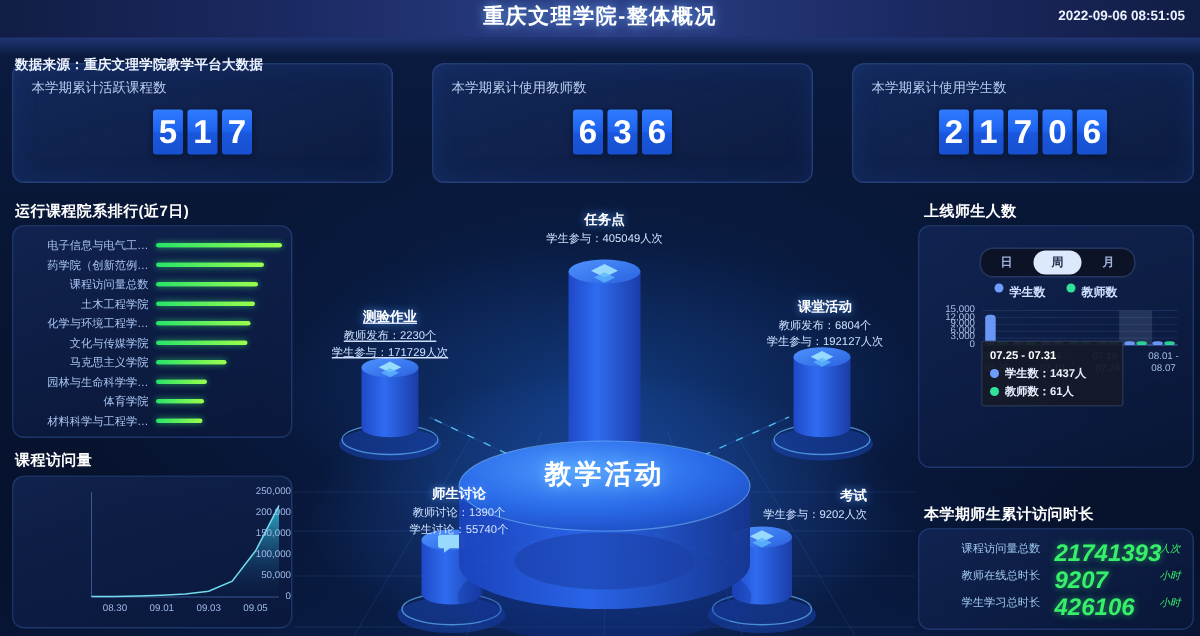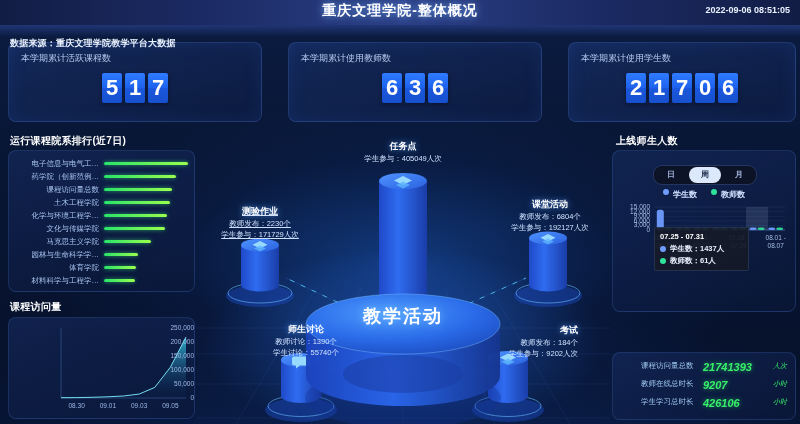--- a/index.html
+++ b/index.html
@@ -122,21 +122,21 @@
     background:rgba(22,26,40,0.93);border:1px solid rgba(90,120,180,.25);z-index:6;
   }
   .tt-title{font-size:7.5px;font-weight:bold;color:#ffffff;margin-bottom:3px;white-space:nowrap;}
   .tt-row{display:flex;align-items:center;gap:4px;font-size:7.5px;font-weight:bold;color:#e8f0ff;margin-top:2px;white-space:nowrap;}
   
   #dur-title{left:616px;top:336px;}
   #dur-box{left:612px;top:352px;width:182px;height:66px;}
   .dur-row{position:absolute;left:0;width:182px;height:17px;display:flex;align-items:baseline;}
   .dur-label{position:absolute;left:28px;font-size:7.5px;color:#9fc8f0;white-space:nowrap;}
   .dur-val{
-    position:absolute;left:90px;font-size:11px;font-weight:bold;font-style:italic;color:#37f06a;
+    position:absolute;left:90px;font-size:16px;font-weight:bold;font-style:italic;color:#37f06a;
     text-shadow:0 0 5px rgba(55,240,106,.55);white-space:nowrap;
   }
   .dur-unit{position:absolute;right:8px;font-size:7px;font-style:italic;color:#37f06a;white-space:nowrap;}
   
   .center{position:absolute;left:196px;top:128px;width:414px;height:296px;z-index:20;}
   .node-label{position:absolute;text-align:center;white-space:nowrap;}
   .node-title{font-size:9px;font-weight:bold;color:#ffffff;text-shadow:0 0 6px rgba(90,160,255,.8);}
   .node-line{font-size:7.5px;color:#cfe2ff;margin-top:1px;}
   .hub-text{
     position:absolute;width:100%;text-align:center;font-size:18px;font-weight:bold;color:#ffffff;
@@ -328,20 +328,21 @@
         <i class="dot stu"></i>
         <span><span>学生数：</span><span>1437人</span></span>
       </div>
       <div class="tt-row">
         <i class="dot tea"></i>
         <span><span>教师数：</span><span>61人</span></span>
       </div>
     </div>
   </div>
 
+  <div class="panel-title" id="dur-title">本学期师生累计访问时长</div>
   <div class="panel-box" id="dur-box">
     <div id="dur-rows">
         <div class="dur-row" style="top: 8px;">
           <div class="dur-label">课程访问量总数</div>
           <div class="dur-val">21741393</div>
           <div class="dur-unit">人次</div>
         </div>
         <div class="dur-row" style="top: 26px;">
           <div class="dur-label">教师在线总时长</div>
           <div class="dur-val">9207</div>
@@ -498,18 +499,17 @@
     </div>
 
     <div class="node-label" style="left:35px;top:195px;width:150px;">
       <div class="node-title">师生讨论</div>
       <div class="node-line">教师讨论：1390个</div>
       <div class="node-line">学生讨论：55740个</div>
     </div>
 
     <div class="node-label" style="left:232px;top:196px;width:150px;text-align:right;">
       <div class="node-title">考试</div>
-      <div class="node-line">教师发布：184个</div>
       <div class="node-line">学生参与：9202人次</div>
     </div>
   </div>
 
 </div>
 
 </body></html>

